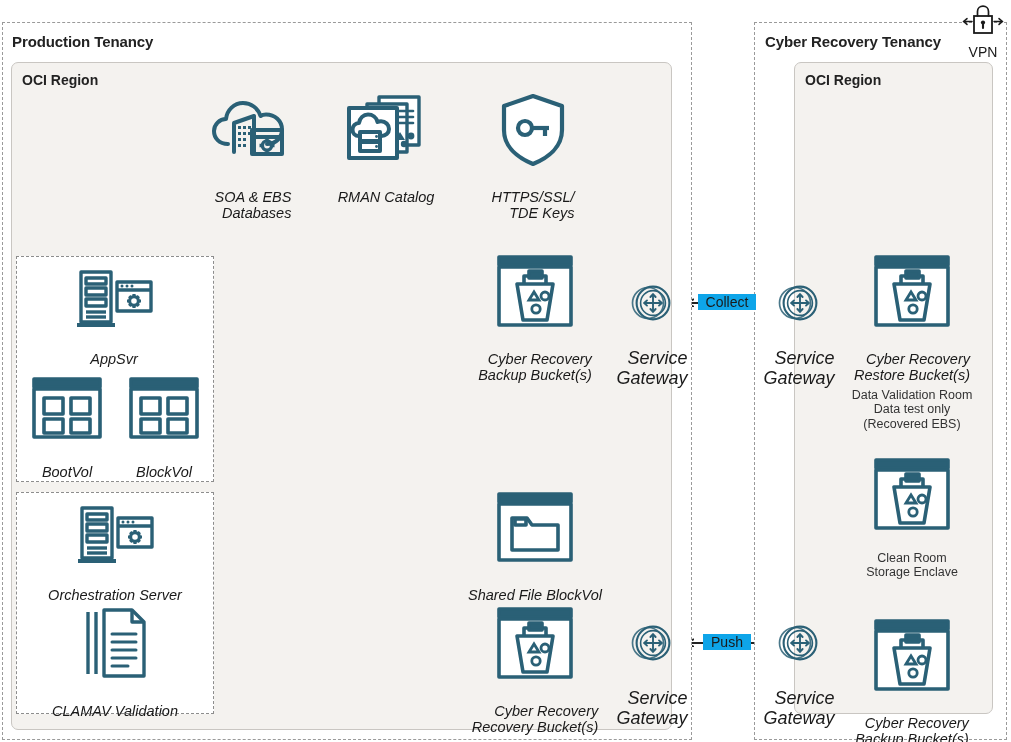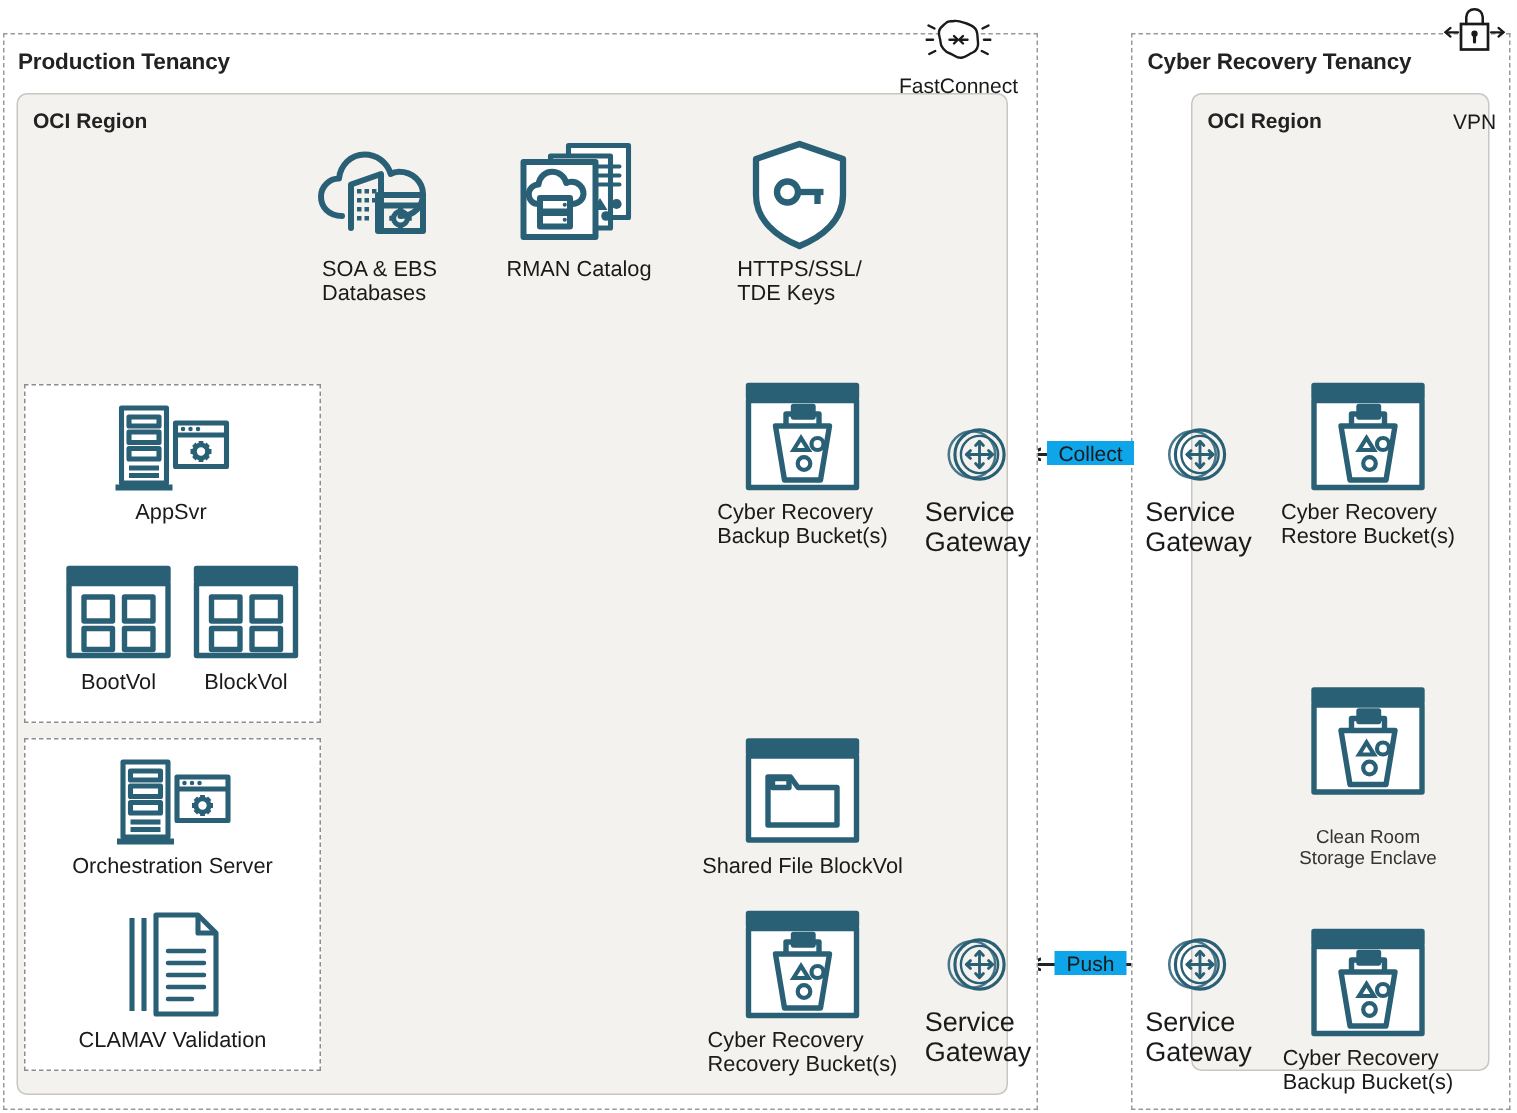--- a/index.html
+++ b/index.html
@@ -39,26 +39,27 @@
     position:absolute;
     border:1px dashed #8d8d8d;
     background:#ffffff;
     box-sizing:border-box;
   }
 
   
   .node{position:absolute;display:flex;flex-direction:column;align-items:center;}
   .node .glyph{display:block;line-height:0;}
   .node .label{
-    margin-top:4px;
+    margin-top:21px;
     font-size:14.5px;
     color:#1a1a1a;
-    text-align:left;
+    text-align:right;
     line-height:1.12;
     white-space:pre-line;
+    font-style:italic;
   }
   .node.small .label{font-size:18px;}
 
   
   .edge-label{
     position:absolute;
     font-size:12.5px;
     color:#333333;
     text-align:center;
     line-height:1.15;
@@ -130,45 +131,22 @@
   <div class="subgroup" style="left:16px;top:256px;width:198px;height:226px;"></div>
 
   <div class="subgroup" style="left:16px;top:492px;width:198px;height:222px;"></div>
 
   <div class="tenancy" style="left:754px;top:22px;width:253px;height:718px;"></div>
   <div class="tenancy-title" style="left:765px;top:33px;">Cyber Recovery Tenancy</div>
 
   <div class="region" style="left:794px;top:62px;width:199px;height:652px;"></div>
   <div class="region-title" style="left:805px;top:72px;">OCI Region</div>
 
-  <div class="topicon" style="left:595px;top:6px;width:88px;">
-    <span class="glyph">
-      <svg width="44" height="40" viewBox="0 0 44 40">
-        <g stroke="#1a1a1a" stroke-width="1.6" fill="none" stroke-linecap="round">
-          <path d="M14,9 C12,11 9.5,12 9,15 C8.5,18 10,19.5 10,22 C10,25 13,28.5 16,29.5
-                   C19,30.5 21,33 24,32.5 C27,32 29,30 31.5,29 C34,28 35.5,25 35,22
-                   C34.5,19 35,17 34,14.5 C33,12 30,10.5 27,9.5 C24,8.5 21.5,7.5 19,8
-                   C17,8.4 15.5,7.6 14,9 Z" fill="#ffffff"></path>
-          <path d="M16,20.5 L21,20.5"></path>
-            <path d="M19,18 L21.5,20.5 L19,23"></path>
-          <path d="M28,20.5 L23,20.5"></path>
-            <path d="M25,18 L22.5,20.5 L25,23"></path>
-          <path d="M6,13 L2,11"></path>
-            <path d="M5,20.5 L0.6,20.5"></path>
-            <path d="M6.5,28 L2.5,30"></path>
-          <path d="M38,13 L42,11"></path>
-            <path d="M39,20.5 L43.4,20.5"></path>
-            <path d="M37.5,28 L41.5,30"></path>
-        </g>
-      </svg>
-    </span>
-    <span class="label">FastConnect</span>
-  </div>
-
-  <div class="topicon" style="left:957px;top:2px;width:52px;gap:28px;">
+
+  <div class="topicon" style="left:957px;top:2px;width:52px;">
     <span class="glyph">
       <svg width="50" height="40" viewBox="0 0 50 40">
         <g stroke="#1a1a1a" fill="none" stroke-width="1.8" stroke-linecap="round">
           <rect x="16" y="14" width="18" height="17" fill="#ffffff"></rect>
           <path d="M19.5,14 L19.5,9.5 C19.5,6.2 22,4.2 25,4.2 C28,4.2 30.5,6.2 30.5,9.5 L30.5,14" stroke-width="1.7"></path>
           <circle cx="25" cy="20.5" r="2.1" fill="#1a1a1a" stroke="none"></circle>
           <path d="M25,21.5 L25,26" stroke-width="2.1"></path>
           <path d="M14,19.5 L6,19.5" stroke-width="1.5"></path>
           <path d="M9,16.6 L5.6,19.5 L9,22.4" stroke-width="1.5"></path>
           <path d="M36,19.5 L44,19.5" stroke-width="1.5"></path>
@@ -285,21 +263,21 @@
           <circle cx="63" cy="33" r="4.4"></circle>
           <path d="M63,26 L63,28 M63,38 L63,40 M56,33 L58,33 M68,33 L70,33
                    M58.2,28.2 L59.6,29.6 M66.4,36.4 L67.8,37.8
                    M67.8,28.2 L66.4,29.6 M59.6,36.4 L58.2,37.8"></path>
         </g>
       </svg>
     </span>
     <span class="label">AppSvr</span>
   </div>
 
-  <div class="node" style="left:37px;top:375px;width:84px;">
+  <div class="node" style="left:25px;top:375px;width:84px;">
     <span class="glyph">
       <svg width="76" height="68" viewBox="0 0 76 68">
         <g fill="none" stroke="#2a6076" stroke-width="3.6" stroke-linejoin="round">
           <rect x="5" y="4" width="66" height="8" fill="#2a6076"></rect>
           <rect x="5" y="14" width="66" height="48" fill="#ffffff"></rect>
           <rect x="15" y="23" width="19" height="16"></rect>
           <rect x="42" y="23" width="19" height="16"></rect>
           <rect x="15" y="44" width="19" height="14"></rect>
           <rect x="42" y="44" width="19" height="14"></rect>
         </g>
@@ -578,17 +556,20 @@
       </svg>
     </span>
     <span class="label">Service
 Gateway</span>
   </div>
 
   <div class="edge-label big bg" style="left:698px;top:294px;width:54px;">Collect</div>
 
   <div class="edge-label big bg" style="left:703px;top:634px;width:44px;">Push</div>
 
+  <div class="edge-label" style="left:829px;top:388px;width:166px;">Data Validation Room
+Data test only
+(Recovered EBS)</div>
 
   <div class="edge-label" style="left:845px;top:551px;width:134px;">Clean Room
 Storage Enclave</div>
 
 </div>
 
 </body></html>

